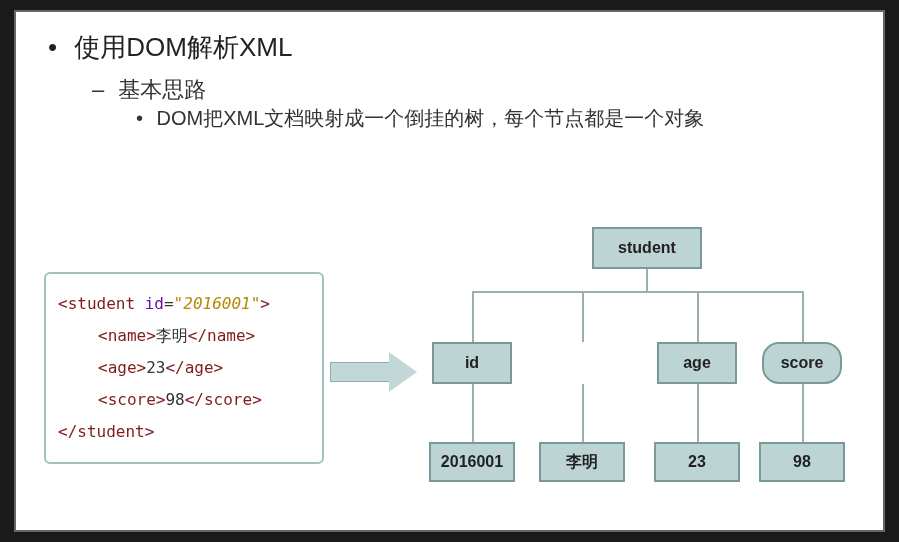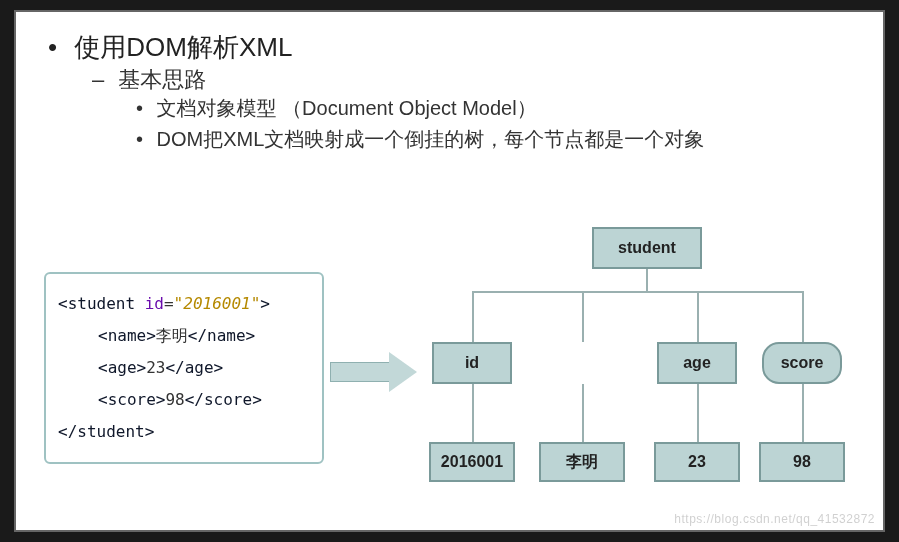--- a/index.html
+++ b/index.html
@@ -13,21 +13,21 @@
   .slide {
     position: absolute;
     top: 10px; left: 14px; right: 14px; bottom: 10px;
     background: #ffffff;
     border: 2px solid #666;
     padding: 18px 28px 18px 32px;
   }
   .bullet-l1 {
     font-size: 26px;
     color: #222;
-    margin-bottom: 0;
+    margin-bottom: 10px;
   }
   .bullet-l1::before { content: "• "; color: #222; margin-right: 10px; }
   .bullet-l2 {
     font-size: 22px;
     color: #333;
     margin-left: 44px;
   }
   .bullet-l2::before { content: "– "; margin-right: 8px; }
   .bullet-l3 {
     font-size: 20px;
@@ -45,21 +45,21 @@
     left: 0; top: 15px;
     width: 280px;
     border: 2px solid #9fc2c2;
     border-radius: 6px;
     background: #fff;
     padding: 14px 12px;
     font-family: Consolas, monospace;
     font-size: 16px;
     line-height: 2.0;
   }
-  .tok-tag { color: #0f172a; }
+  .tok-tag { color: #7f1d1d; }
   .tok-attr { color: #6a0dad; }
   .tok-val { color: #b58900; font-style: italic; }
   .tok-text { color: #333; }
   .arrow {
     position: absolute;
     left: 286px; top: 95px;
     width: 90px; height: 40px;
   }
   .arrow-body {
     position: absolute;
@@ -117,21 +117,20 @@
     letter-spacing: 0.5px;
   }
 </style>
 </head>
 <body>
 
 <div class="slide">
 
   <div class="bullet-l1">使用DOM解析XML</div>
   <div class="bullet-l2">基本思路</div>
-  <div class="bullet-l3">文档对象模型 （Document Object Model）</div>
   <div class="bullet-l3">DOM把XML文档映射成一个倒挂的树，每个节点都是一个对象</div>
 
   <div class="content-row">
 
     <div class="code-box">
       <div>
         <span class="tok-tag">&lt;student</span><span class="tok-attr"> id</span><span class="tok-text">=</span><span class="tok-val">"2016001"</span><span class="tok-tag">&gt;</span>
       </div>
       <div style="padding-left:40px">
         <span class="tok-tag">&lt;name&gt;</span><span class="tok-text">李明</span><span class="tok-tag">&lt;/name&gt;</span>
@@ -173,14 +172,13 @@
       <div class="node mid m4">score</div>
 
       <div class="node leaf lf1">2016001</div>
       <div class="node leaf lf2">李明</div>
       <div class="node leaf lf3">23</div>
       <div class="node leaf lf4">98</div>
     </div>
 
   </div>
 
-  <div class="watermark">https://blog.csdn.net/qq_41532872</div>
 </div>
 
 </body></html>

